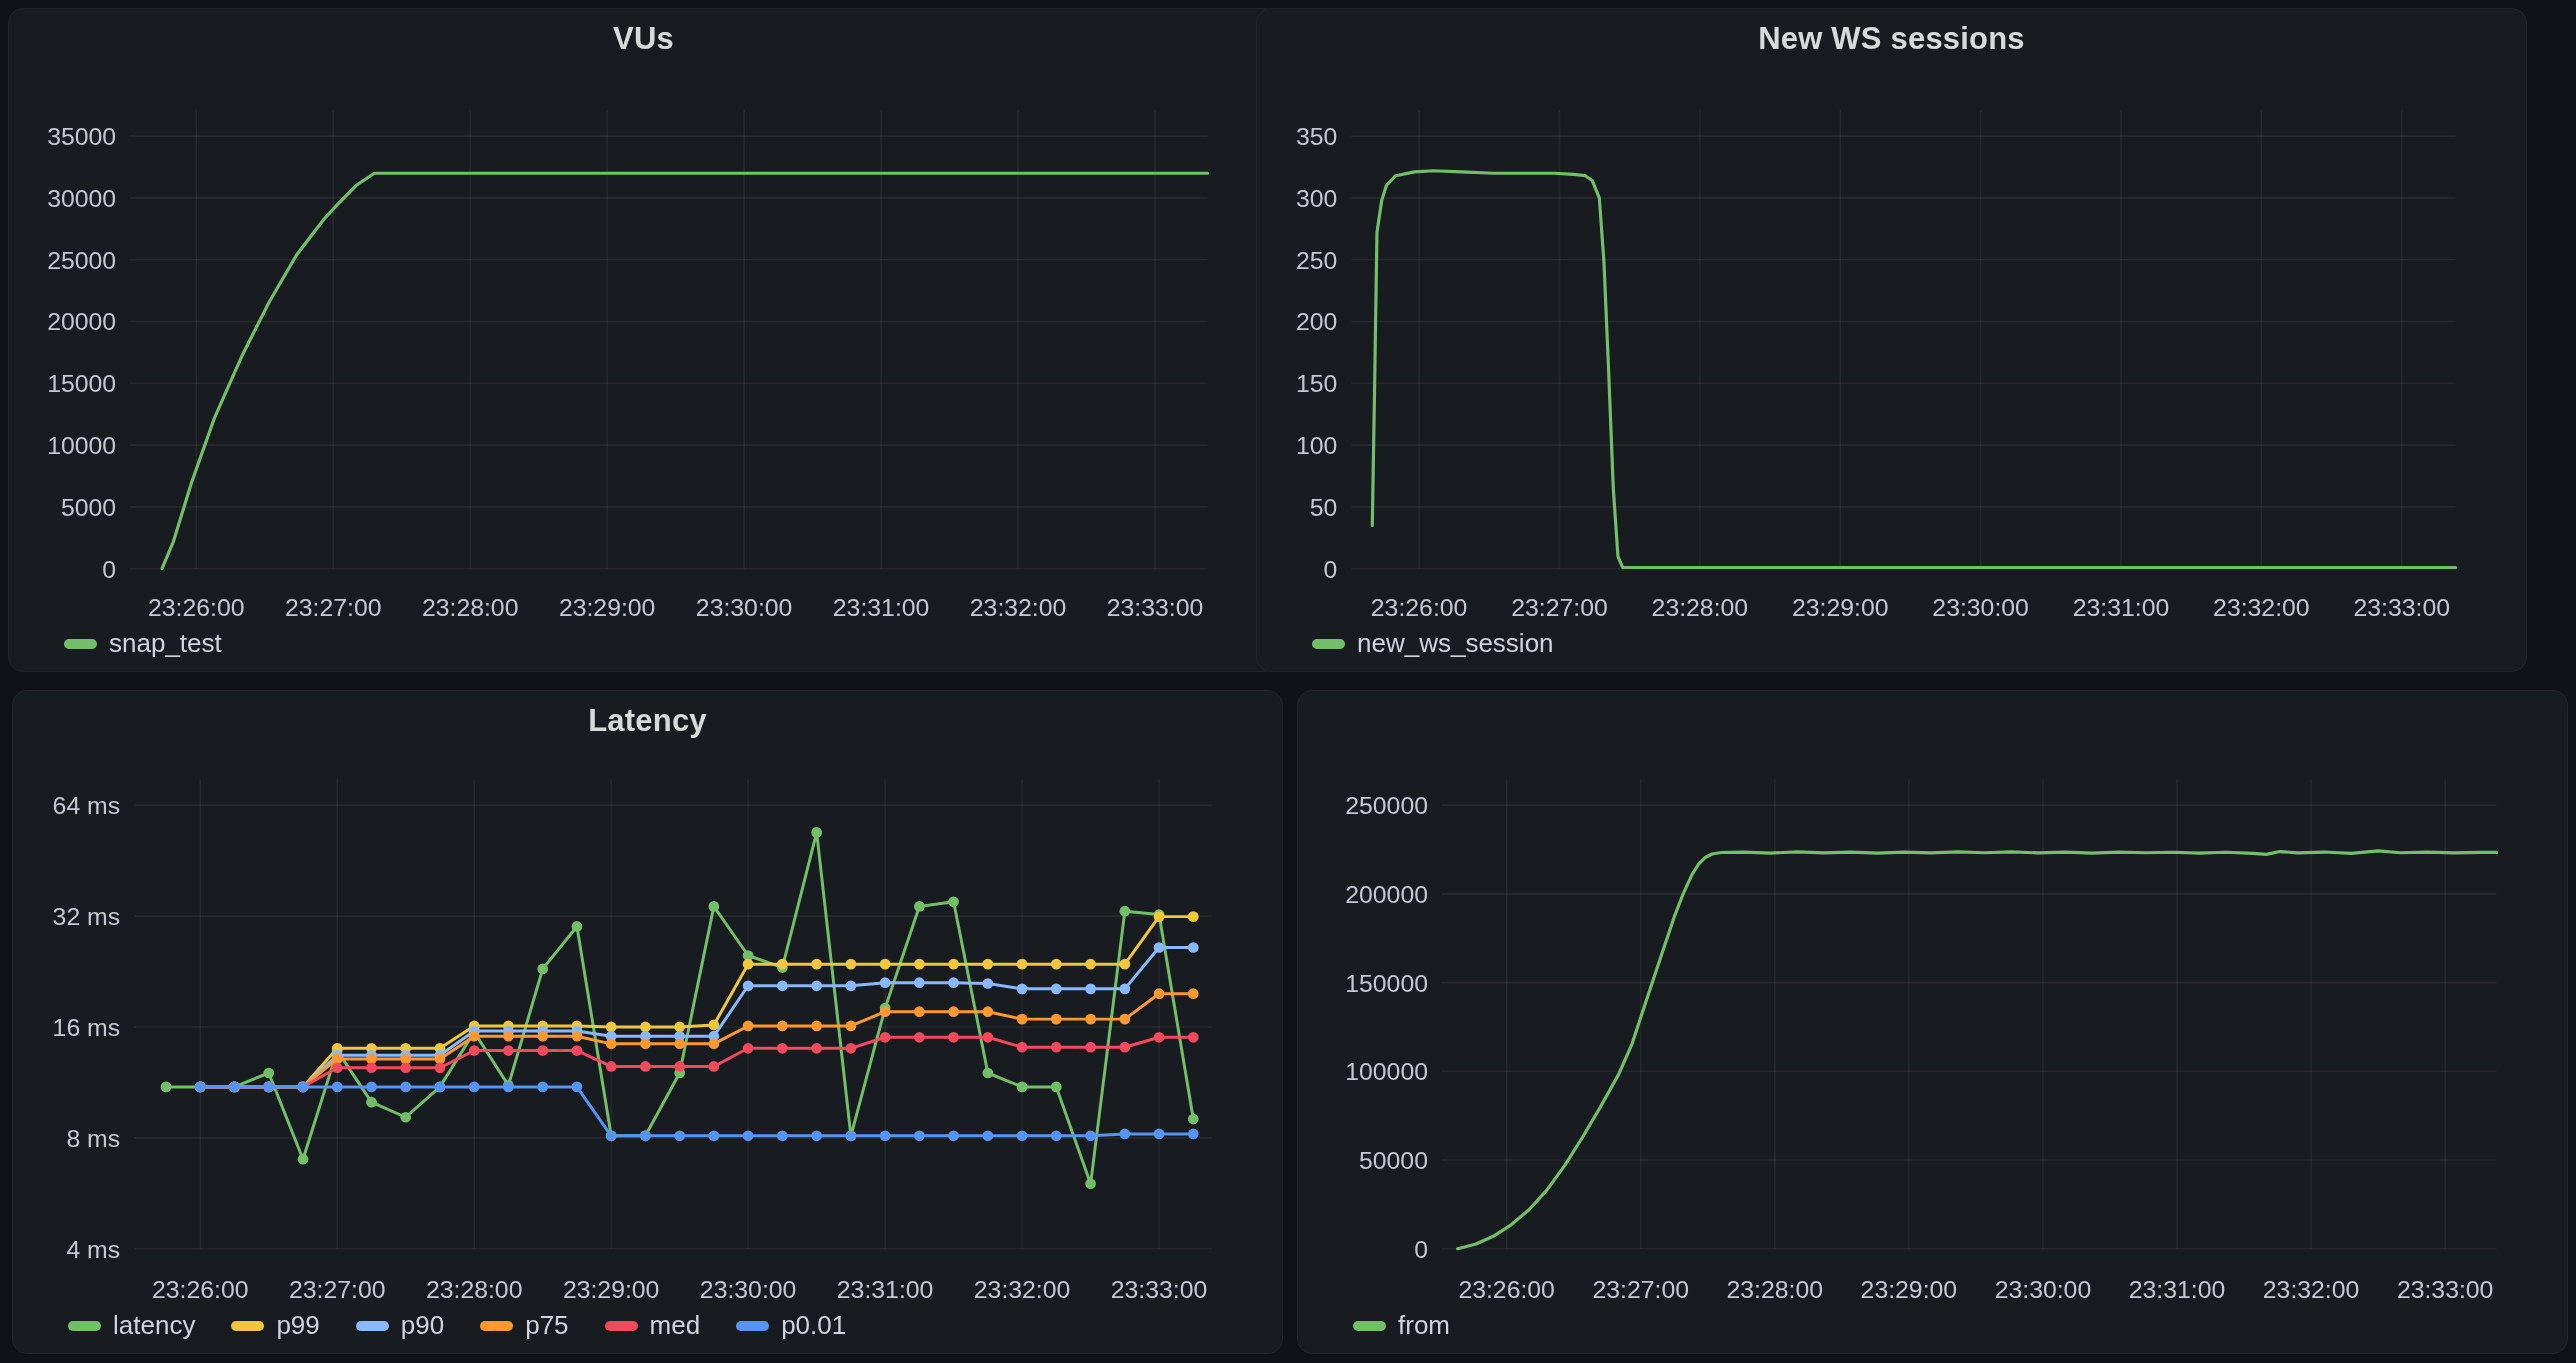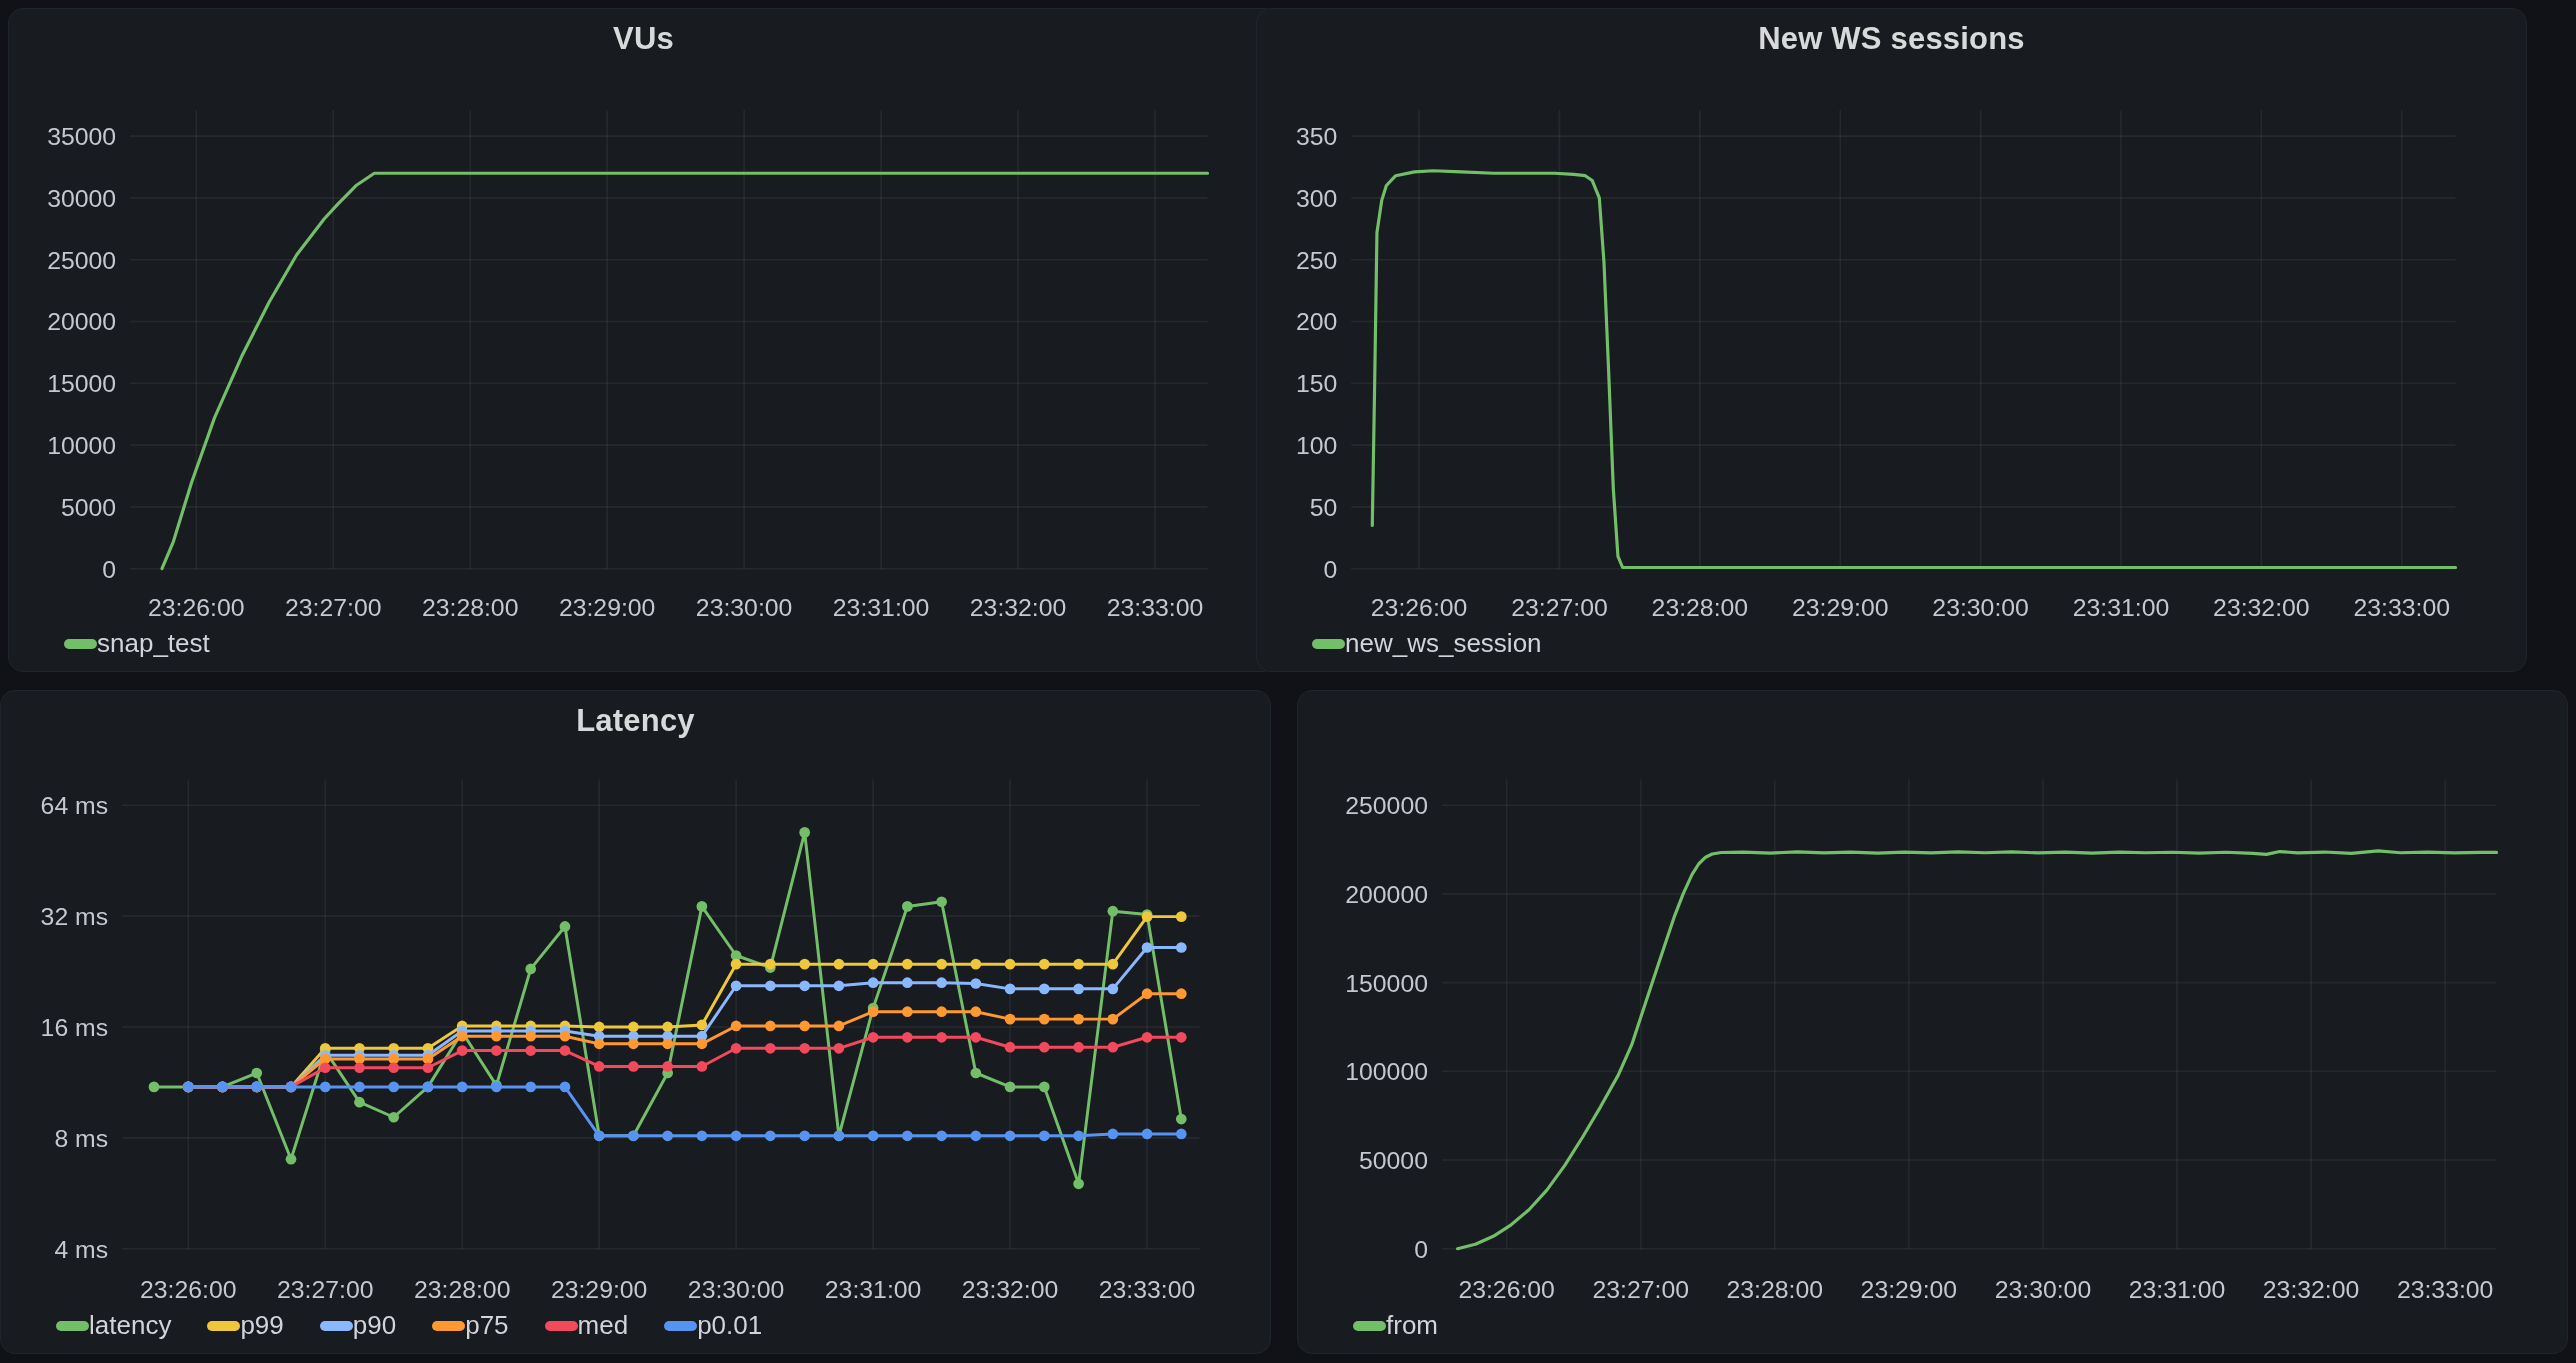--- a/index.html
+++ b/index.html
@@ -1,21 +1,21 @@
 <!DOCTYPE html>
 <html><head>
 <meta charset="utf-8">
 <style>
   html,body{margin:0;padding:0;background:#111217;}
   body{width:2576px;height:1363px;position:relative;font-family:"Liberation Sans",sans-serif;overflow:hidden;}
   .panel{position:absolute;width:1271px;height:664px;background:#181b1f;border:1px solid #22252b;border-radius:15px;box-sizing:border-box;}
   .panel-title{position:absolute;top:12px;left:0;width:100%;text-align:center;font-size:31px;font-weight:600;color:#d8d9da;letter-spacing:0.2px;cursor:pointer;}
   svg.chart{position:absolute;left:0;top:0;width:1269px;height:662px;}
   .legend{position:absolute;left:55px;bottom:12px;display:flex;flex-direction:row;align-items:center;gap:36px;}
-  .legend-item{display:flex;align-items:center;gap:0;cursor:pointer;justify-content:space-between;}
+  .legend-item{display:flex;align-items:center;gap:12px;cursor:pointer;justify-content:space-between;}
   .legend-swatch{width:33px;height:10px;border-radius:5px;display:inline-block;}
   .legend-label{font-size:26px;color:#d2d3db;}
   text.ytick,text.xtick{fill:#c6c7d1;font-size:25px;font-family:"Liberation Sans",sans-serif;}
 </style>
 </head>
 <body>
 
 <div class="panel" id="panel-0" style="left: 8px; top: 8px;">
   <div class="panel-title">VUs</div>
   <svg class="chart" viewBox="0 0 1279 667">
@@ -97,21 +97,21 @@
       <text x="81" y="137" text-anchor="end" class="ytick">350</text>
       <polyline points="116.2,520.4 118.6,377.1 120.9,225.2 125.7,192.8 130.4,177.8 139.8,167.9 158.7,164.1 177.5,162.9 205.8,164.1 238.8,165.4 271.9,165.4 300.2,165.4 319.0,166.6 330.8,167.9 337.9,172.8 345.0,190.3 349.7,255.1 354.4,364.7 359.1,483.0 363.8,551.5 368.5,562.8 493.5,562.8 682.2,562.8 870.8,562.8 1059.4,562.8 1208.0,562.8" fill="none" stroke="#73bf69" stroke-width="3.2" stroke-linejoin="round" stroke-linecap="round"></polyline>
     </svg>
   <div class="legend">
       <div class="legend-item">
         <span class="legend-swatch" style="background: rgb(115, 191, 105);"></span>
         <span class="legend-label">new_ws_session</span>
       </div>
     </div>
 </div>
-<div class="panel" id="panel-2" style="left: 0; top: 690px;">
+<div class="panel" id="panel-2" style="left: 12px; top: 690px;">
   <div class="panel-title">Latency</div>
   <svg class="chart" viewBox="0 0 1279 667">
       <line x1="188.72457627118644" y1="89" x2="188.72457627118644" y2="562" stroke="rgba(204,204,220,0.08)" stroke-width="1.6"></line>
       <text x="188.72457627118644" y="612" text-anchor="middle" class="xtick">23:26:00</text>
       <line x1="326.77542372881356" y1="89" x2="326.77542372881356" y2="562" stroke="rgba(204,204,220,0.08)" stroke-width="1.6"></line>
       <text x="326.77542372881356" y="612" text-anchor="middle" class="xtick">23:27:00</text>
       <line x1="464.8262711864407" y1="89" x2="464.8262711864407" y2="562" stroke="rgba(204,204,220,0.08)" stroke-width="1.6"></line>
       <text x="464.8262711864407" y="612" text-anchor="middle" class="xtick">23:28:00</text>
       <line x1="602.8771186440678" y1="89" x2="602.8771186440678" y2="562" stroke="rgba(204,204,220,0.08)" stroke-width="1.6"></line>
       <text x="602.8771186440678" y="612" text-anchor="middle" class="xtick">23:29:00</text>

